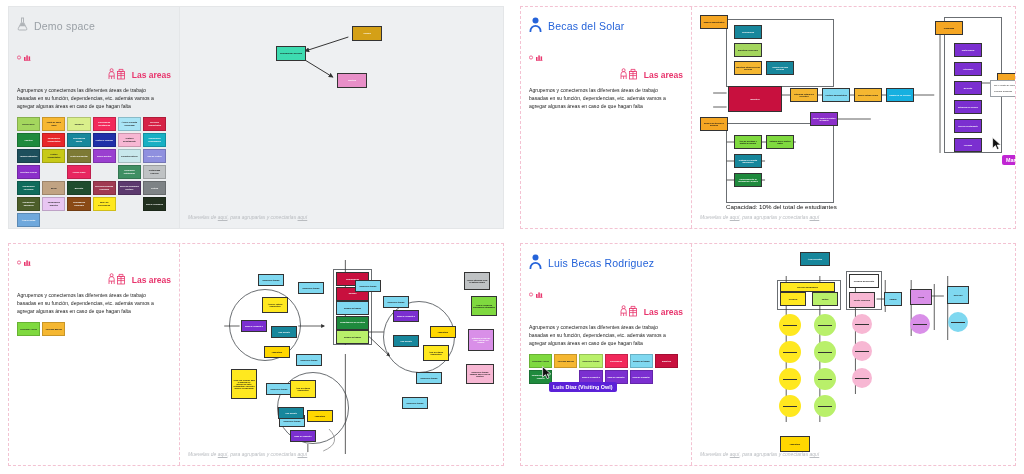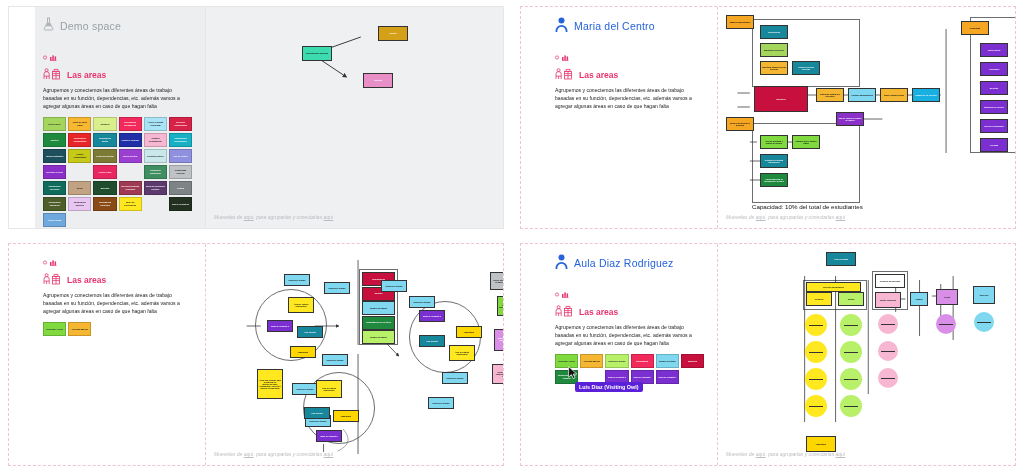--- a/index.html
+++ b/index.html
@@ -2,34 +2,34 @@
 <html><head>
 <meta charset="utf-8">
 <style>
   * { box-sizing: border-box; margin:0; padding:0; }
   html,body { width:1024px; height:474px; background:#fff;
     font-family:"Liberation Sans", sans-serif; overflow:hidden; }
   .grid { width:1024px; height:474px; display:grid;
     grid-template-columns:512px 512px; grid-template-rows:237px 237px; }
   .panel { position:relative; padding:6px 8px 8px 8px; }
   .frame { position:relative; width:100%; height:100%;
-    border:1px dashed #f3c2d2; background:#fff; display:flex; overflow:hidden;padding-left:26px; }
+    border:1px dashed #f3c2d2; background:#fff; display:flex; overflow:hidden; }
   .frame.demo { border:1px solid #e4e6e8; }
   .side { width:170px; flex:0 0 170px; padding:8px 8px 0 8px; position:relative; }
   .frame.demo .side { background:#eceef0; }
   .canvas { flex:1; position:relative; border-left:1px dashed #f3c2d2; overflow:hidden; }
   .frame.demo .canvas { background:#eef0f2; border-left:1px solid #e4e6e8; }
 
   .phead { display:flex; align-items:center; gap:6px; height:22px; margin-bottom:10px; }
   .phead .nm { font-size:10.5px; letter-spacing:.2px; }
   .phead.gray .nm { color:#9aa0a6; }
   .phead.blue .nm { color:#2563d9; }
 
   .areas-ico { margin-bottom:1px; }
-  .areas-h { display:flex; align-items:center; gap:4px; margin-bottom:3px; }
+  .areas-h { display:flex; align-items:center; gap:4px; margin-bottom:3px;justify-content:flex-end; }
   .areas-h .t { color:#e8356d; font-size:8.5px; font-weight:700; }
   .desc { font-size:5.1px; line-height:1.55; color:#222; width:148px; margin-bottom:6px; }
 
   .cards { display:flex; flex-wrap:wrap; gap:2px; width:152px; }
   .card { width:23.2px; height:14px; border:0.5px solid rgba(0,0,0,.18);
     display:flex; align-items:center; justify-content:center; text-align:center;
     font-size:1.9px; line-height:1.15; color:#fff; padding:1px; overflow:hidden;
     font-weight:700; }
   .card.dk { color:#1a1a1a; }
   .card.empty { border:none; background:transparent; }
@@ -162,21 +162,21 @@
   <div class="panel">
     <div class="frame">
       <div class="side">
         <div class="phead blue">
           <span>
             <svg width="13" height="15" viewBox="0 0 13 15">
                 <circle cx="6.5" cy="3.6" r="3" fill="#2563d9"></circle>
                 <path d="M1.4 14.4c0-3.2 2.3-5.6 5.1-5.6s5.1 2.4 5.1 5.6" fill="none" stroke="#2563d9" stroke-width="1.8" stroke-linecap="round"></path>
               </svg>
           </span>
-          <span class="nm">Maria del Centro</span>
+          <span class="nm">Becas del Solar</span>
         </div>
 
         <div class="areas-ico">
           <svg width="22" height="7" viewBox="0 0 22 7">
               <circle cx="2" cy="3.5" r="1.6" fill="none" stroke="#e8356d" stroke-width=".7"></circle>
               <rect x="7" y="3" width="1.5" height="3.5" fill="#e8356d"></rect>
               <rect x="9.3" y="1.4" width="1.5" height="5" fill="#e8356d"></rect>
               <rect x="11.6" y="2.4" width="1.5" height="4" fill="#e8356d"></rect>
               <rect x="7" y="6.4" width="6.5" height=".7" fill="#e8356d"></rect>
             </svg>
@@ -352,21 +352,21 @@
   <div class="panel">
     <div class="frame">
       <div class="side">
         <div class="phead blue">
           <span>
             <svg width="13" height="15" viewBox="0 0 13 15">
                 <circle cx="6.5" cy="3.6" r="3" fill="#2563d9"></circle>
                 <path d="M1.4 14.4c0-3.2 2.3-5.6 5.1-5.6s5.1 2.4 5.1 5.6" fill="none" stroke="#2563d9" stroke-width="1.8" stroke-linecap="round"></path>
               </svg>
           </span>
-          <span class="nm">Aula Diaz Rodriguez</span>
+          <span class="nm">Luis Becas Rodriguez</span>
         </div>
 
         <div class="areas-ico">
           <svg width="22" height="7" viewBox="0 0 22 7">
               <circle cx="2" cy="3.5" r="1.6" fill="none" stroke="#e8356d" stroke-width=".7"></circle>
               <rect x="7" y="3" width="1.5" height="3.5" fill="#e8356d"></rect>
               <rect x="9.3" y="1.4" width="1.5" height="5" fill="#e8356d"></rect>
               <rect x="11.6" y="2.4" width="1.5" height="4" fill="#e8356d"></rect>
               <rect x="7" y="6.4" width="6.5" height=".7" fill="#e8356d"></rect>
             </svg>

